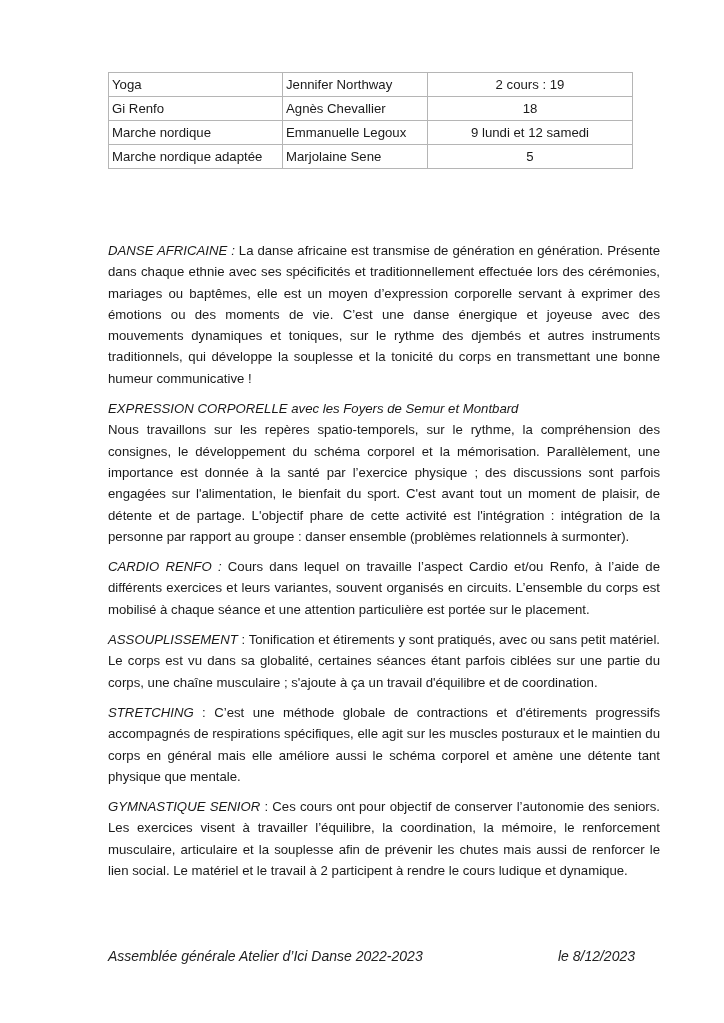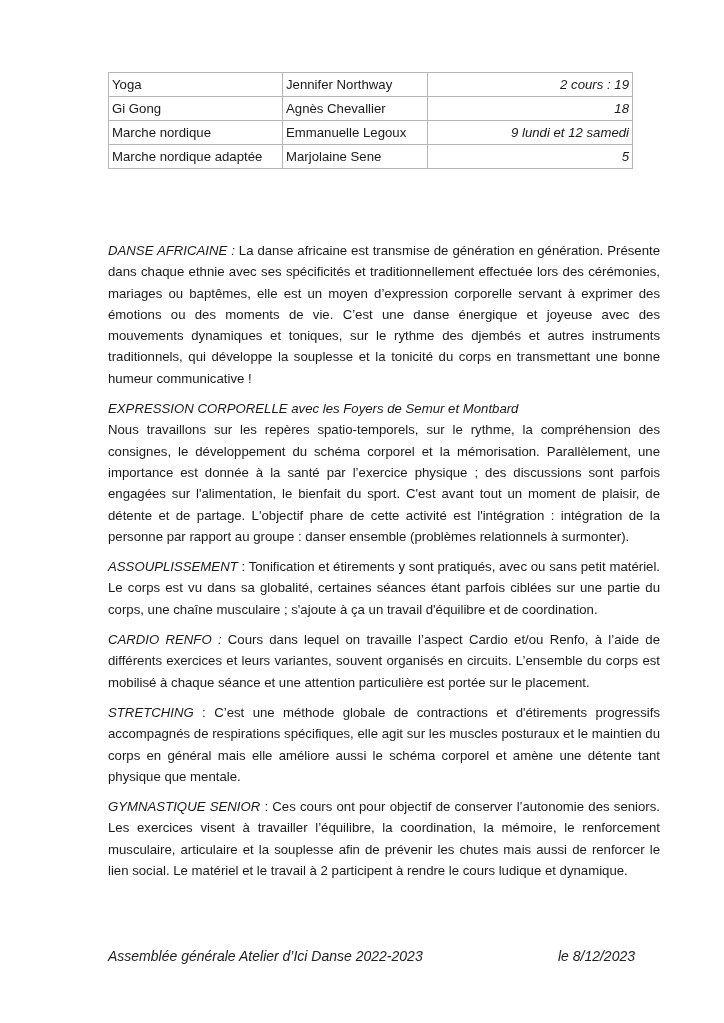--- a/index.html
+++ b/index.html
@@ -4,21 +4,21 @@
 <style>
   html, body { margin: 0; padding: 0; background: #ffffff; }
   body { width: 724px; height: 1023px; position: relative; overflow: hidden;
          font-family: "Liberation Sans", sans-serif; color: #1a1a1a; }
   .page { position: absolute; left: 0; top: 0; width: 724px; height: 1023px; margin-left: 22px; }
   table.courses { position: absolute; left: 86px; top: 72px; border-collapse: collapse;
                   font-size: 13.2px; }
   table.courses td { border: 1px solid #b5b5b5; height: 23px; padding: 0 3px; white-space: nowrap; }
   table.courses td.c1 { width: 167px; }
   table.courses td.c2 { width: 138px; }
-  table.courses td.c3 { width: 198px; text-align: right; font-style: italic; }
+  table.courses td.c3 { width: 198px; text-align: center; }
   .body { position: absolute; left: 86px; width: 552px; font-size: 13.2px; line-height: 21.3px;
           text-align: justify; }
   .body p { margin: 0 0 9px 0; }
   .body .lead { font-style: italic; }
   .footer { position: absolute; top: 948px; left: 86px; width: 538px; font-size: 14px;
             font-style: italic; color: #222; }
   .footer .right { position: absolute; right: 11px; top: 0; }
 </style>
 </head>
 <body>
@@ -26,42 +26,42 @@
 <div class="page">
 
   <table class="courses">
     <tbody>
       <tr>
         <td class="c1">Yoga</td>
         <td class="c2">Jennifer Northway</td>
         <td class="c3">2 cours : 19</td>
       </tr>
       <tr>
-        <td class="c1">Gi Gong</td>
+        <td class="c1">Gi Renfo</td>
         <td class="c2">Agnès Chevallier</td>
         <td class="c3">18</td>
       </tr>
       <tr>
         <td class="c1">Marche nordique</td>
         <td class="c2">Emmanuelle Legoux</td>
         <td class="c3">9 lundi et 12 samedi</td>
       </tr>
       <tr>
         <td class="c1">Marche nordique adaptée</td>
         <td class="c2">Marjolaine Sene</td>
         <td class="c3">5</td>
       </tr>
     </tbody>
   </table>
 
   <div class="body" style="top:240px;">
     <p><span class="lead">DANSE AFRICAINE :</span><span> La danse africaine est transmise de génération en génération. Présente dans chaque ethnie avec ses spécificités et traditionnellement effectuée lors des cérémonies, mariages ou baptêmes, elle est un moyen d’expression corporelle servant à exprimer des émotions ou des moments de vie. C’est une danse énergique et joyeuse avec des mouvements dynamiques et toniques, sur le rythme des djembés et autres instruments traditionnels, qui développe la souplesse et la tonicité du corps en transmettant une bonne humeur communicative !</span></p>
     <p><span class="lead" style="display:block;">EXPRESSION CORPORELLE avec les Foyers de Semur et Montbard</span><span>Nous travaillons sur les repères spatio-temporels, sur le rythme, la compréhension des consignes, le développement du schéma corporel et la mémorisation. Parallèlement, une importance est donnée à la santé par l’exercice physique ; des discussions sont parfois engagées sur l'alimentation, le bienfait du sport. C'est avant tout un moment de plaisir, de détente et de partage. L'objectif phare de cette activité est l'intégration : intégration de la personne par rapport au groupe : danser ensemble (problèmes relationnels à surmonter).</span></p>
+    <p><span class="lead">CARDIO RENFO :</span><span> Cours dans lequel on travaille l’aspect Cardio et/ou Renfo, à l’aide de différents exercices et leurs variantes, souvent organisés en circuits. L’ensemble du corps est mobilisé à chaque séance et une attention particulière est portée sur le placement.</span></p>
     <p><span class="lead">ASSOUPLISSEMENT</span><span> : Tonification et étirements y sont pratiqués, avec ou sans petit matériel. Le corps est vu dans sa globalité, certaines séances étant parfois ciblées sur une partie du corps, une chaîne musculaire ; s'ajoute à ça un travail d'équilibre et de coordination.</span></p>
-    <p><span class="lead">CARDIO RENFO :</span><span> Cours dans lequel on travaille l’aspect Cardio et/ou Renfo, à l’aide de différents exercices et leurs variantes, souvent organisés en circuits. L’ensemble du corps est mobilisé à chaque séance et une attention particulière est portée sur le placement.</span></p>
     <p><span class="lead">STRETCHING</span><span> : C’est une méthode globale de contractions et d'étirements progressifs accompagnés de respirations spécifiques, elle agit sur les muscles posturaux et le maintien du corps en général mais elle améliore aussi le schéma corporel et amène une détente tant physique que mentale.</span></p>
     <p><span class="lead">GYMNASTIQUE SENIOR</span><span> : Ces cours ont pour objectif de conserver l’autonomie des seniors. Les exercices visent à travailler l’équilibre, la coordination, la mémoire, le renforcement musculaire, articulaire et la souplesse afin de prévenir les chutes mais aussi de renforcer le lien social. Le matériel et le travail à 2 participent à rendre le cours ludique et dynamique.</span></p>
   </div>
 
   <div class="footer">
     <span>Assemblée générale Atelier d’Ici Danse 2022-2023</span>
     <span class="right">le 8/12/2023</span>
   </div>
 </div>
 

